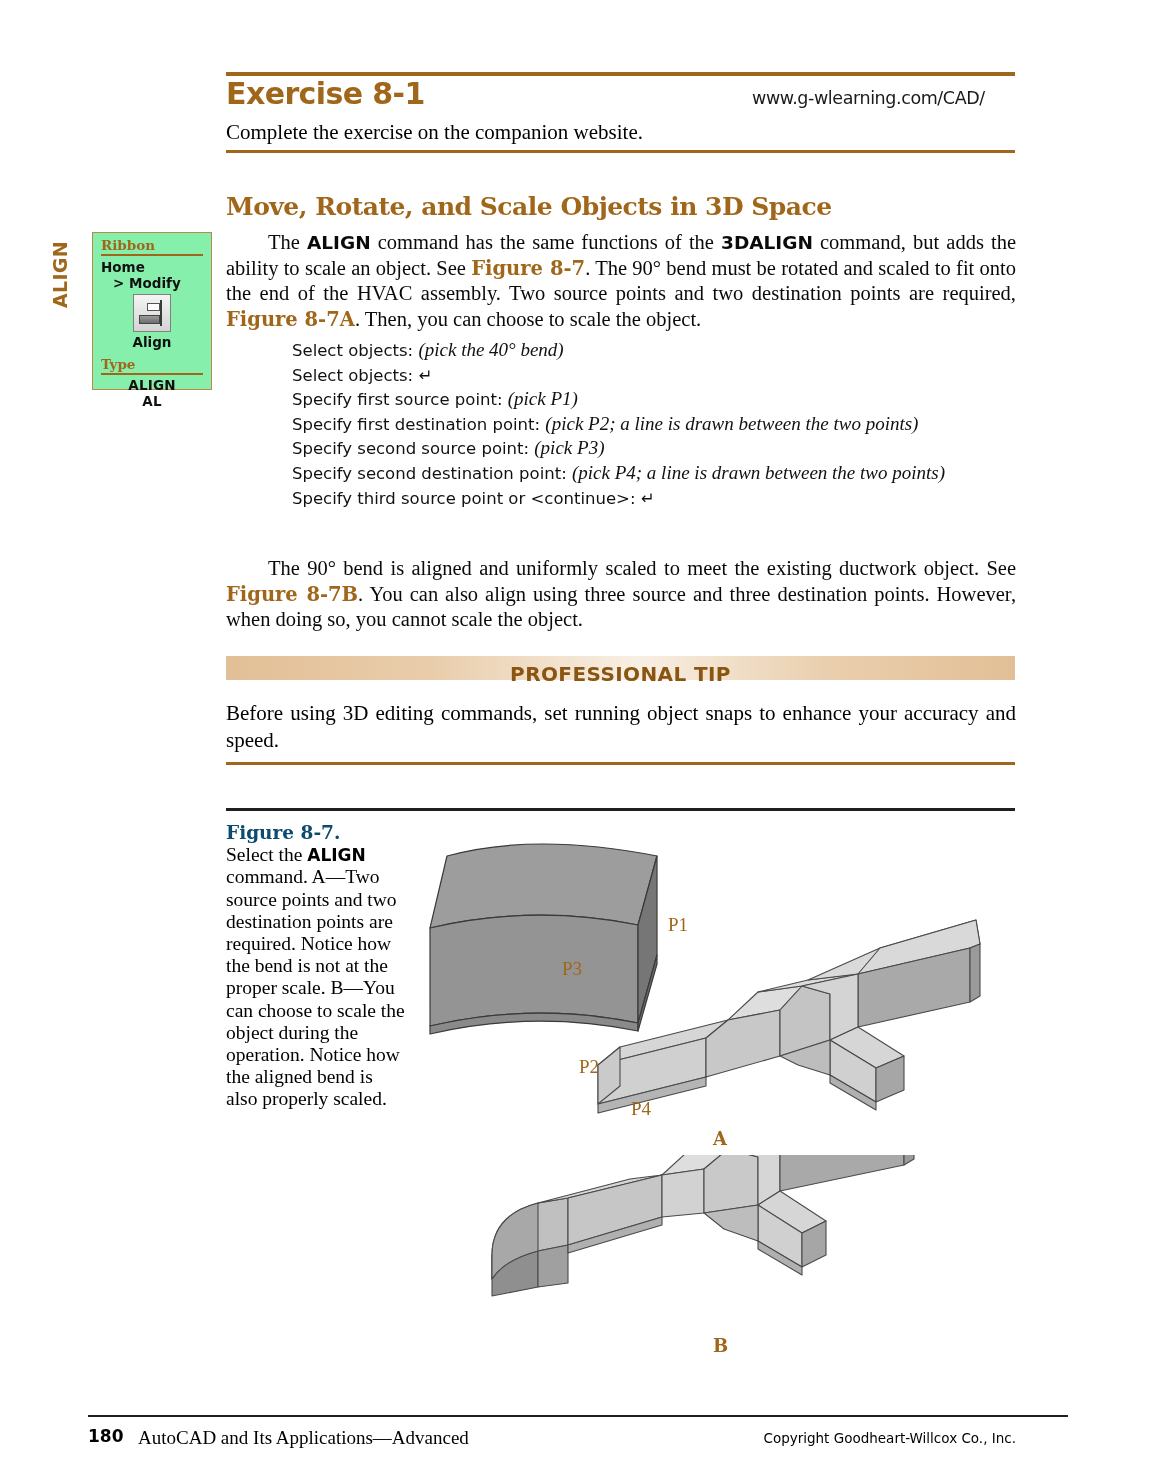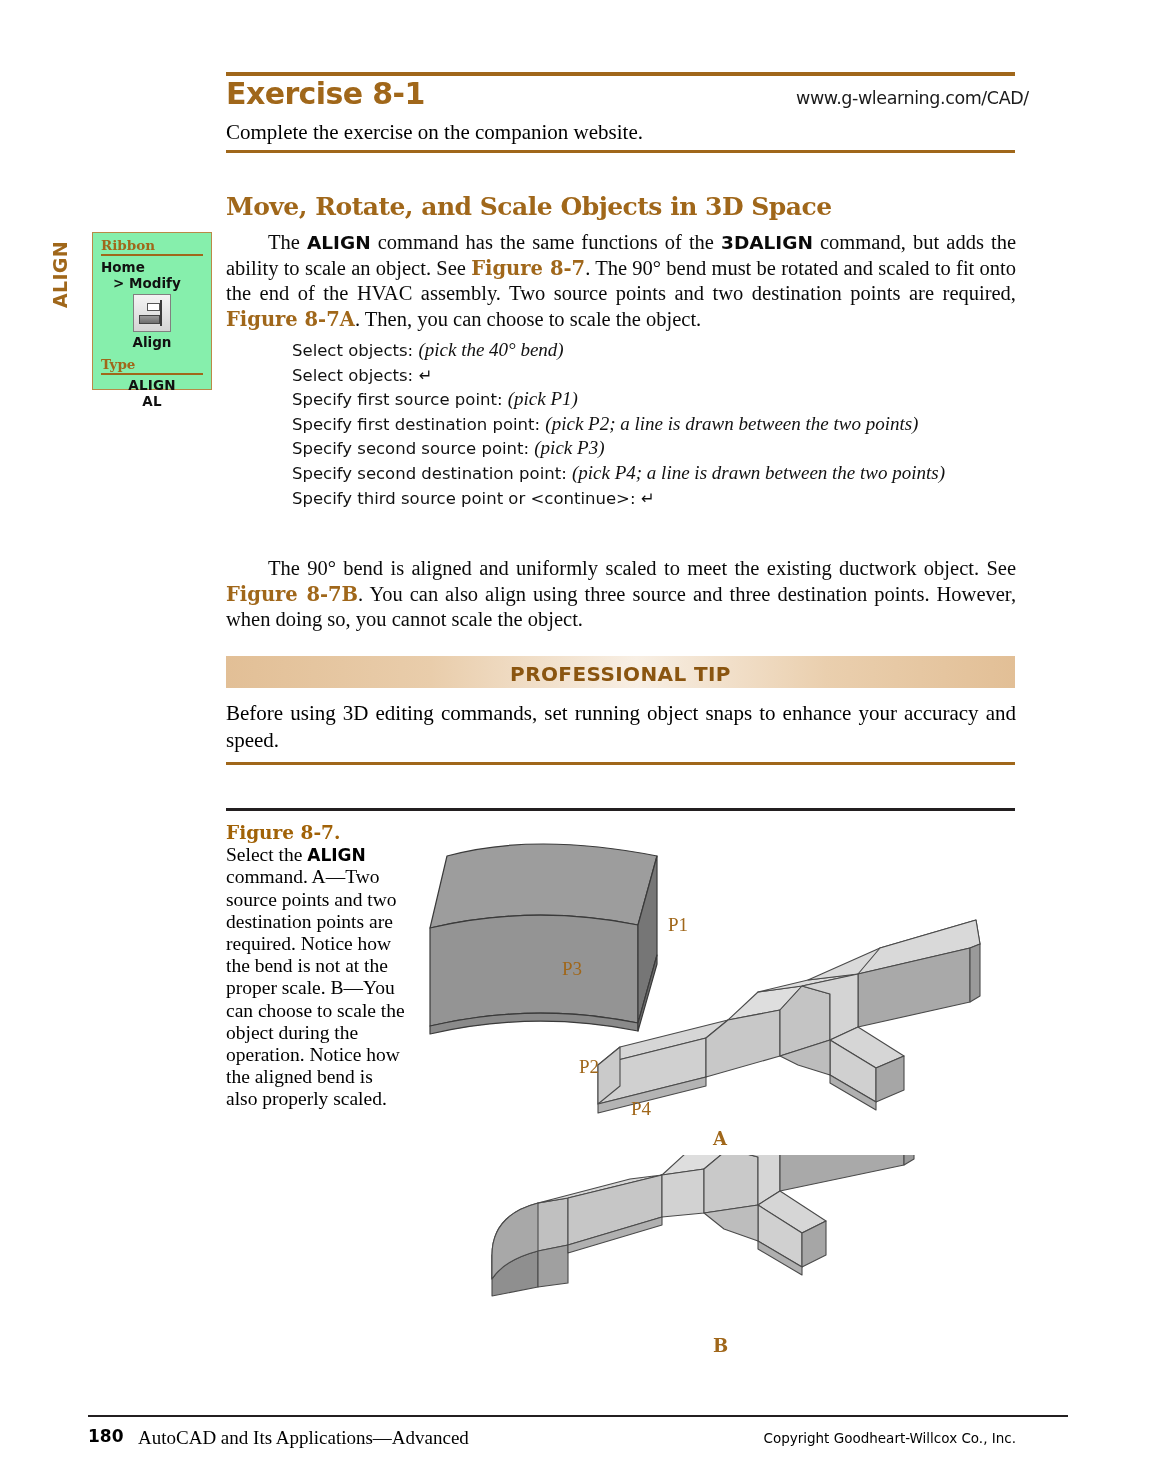--- a/index.html
+++ b/index.html
@@ -44,21 +44,21 @@
     left: 226px;
     top: 76px;
     font-family: "DejaVu Sans", sans-serif;
     font-weight: bold;
     font-size: 30px;
     letter-spacing: -0.6px;
     color: #a0671a;
   }
   #exercise-url {
     position: absolute;
-    left: 796px;
+    left: 752px;
     top: 88px;
     font-family: "DejaVu Sans", sans-serif;
     font-size: 17.5px;
     color: #1a1a1a;
     letter-spacing: -0.4px;
   }
   #exercise-sub {
     position: absolute;
     left: 226px;
     top: 120px;
@@ -207,21 +207,21 @@
     margin-top: 2px;
     letter-spacing: 0.2px;
   }
 
   
   #protip-banner {
     position: absolute;
     left: 226px;
     top: 656px;
     width: 789px;
-    height: 32px;
+    height: 24px;
     background: linear-gradient(to right, #e2bf96 0%, #e9cdab 26%, #f8efe4 52%, #eacfae 76%, #e2bf96 100%);
   }
   #protip-banner span {
     display: block;
     text-align: center;
     font-family: "DejaVu Sans", sans-serif;
     font-weight: bold;
     font-size: 20px;
     color: #8a5510;
     line-height: 36px;
@@ -242,21 +242,21 @@
     position: absolute;
     left: 226px;
     top: 822px;
     width: 180px;
     font-size: 19.5px;
     line-height: 22.2px;
   }
   #fig-caption .fig-num {
     font-family: "DejaVu Serif", serif;
     font-weight: bold;
-    color: #a16207;
+    color: #0c4a6e;
     font-size: 18.5px;
   }
   #fig-caption b.cmd {
     font-family: "DejaVu Sans", sans-serif;
     font-size: 17px;
     font-weight: bold;
   }
 
   .fig-panel { position: absolute; background: #ffffff; }
   .panel-label {

